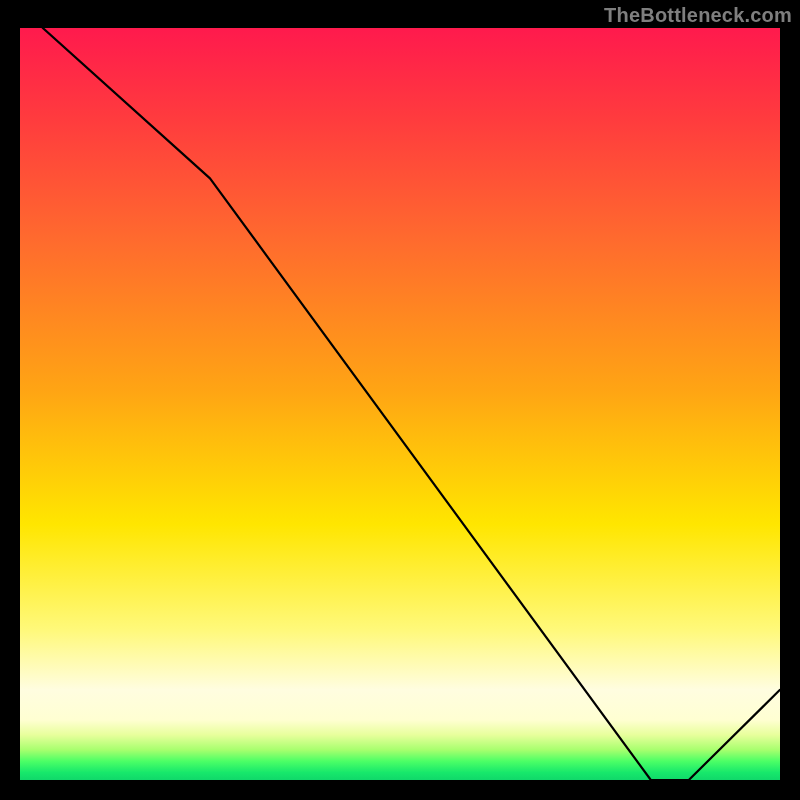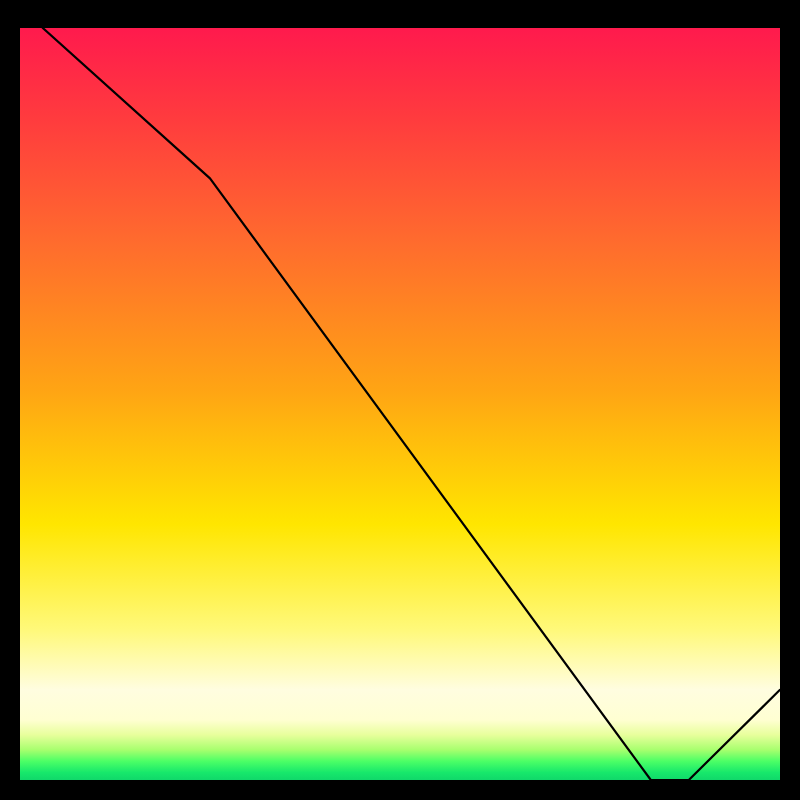--- a/index.html
+++ b/index.html
@@ -74,20 +74,21 @@
     top: 0;
     width: 100%;
     height: 100%;
   }
 </style>
 </head>
 <body>
 
 <div class="page">
 
+  <div class="attribution">TheBottleneck.com</div>
 
   <div class="plot-frame">
 
     <div class="gradient-area"></div>
 
     <svg class="curve" viewBox="0 0 760 752" preserveAspectRatio="none">
       <path d="M22.8 0.0 L190.0 150.4 L630.8 752.0 L668.8 752.0 L760.0 661.8" stroke="#000" stroke-width="2.2" fill="none" stroke-linejoin="round" stroke-linecap="round"></path>
     </svg>
 
     <div class="marker-label"></div>

